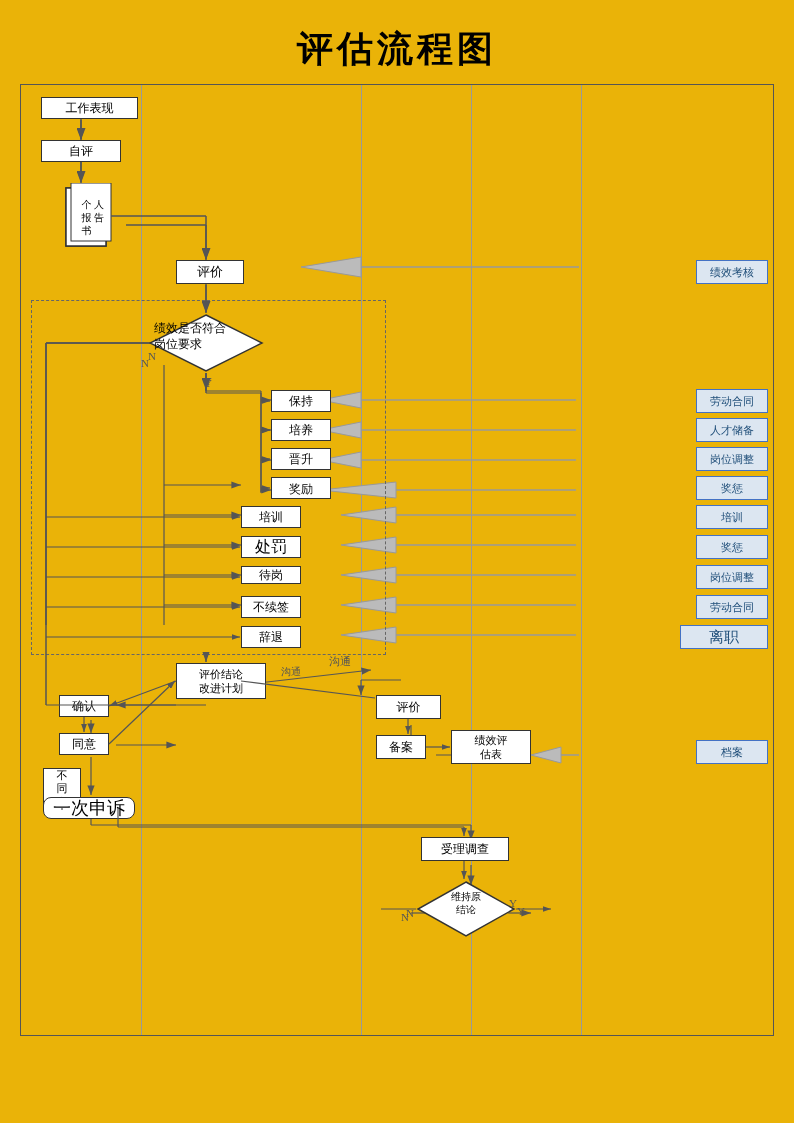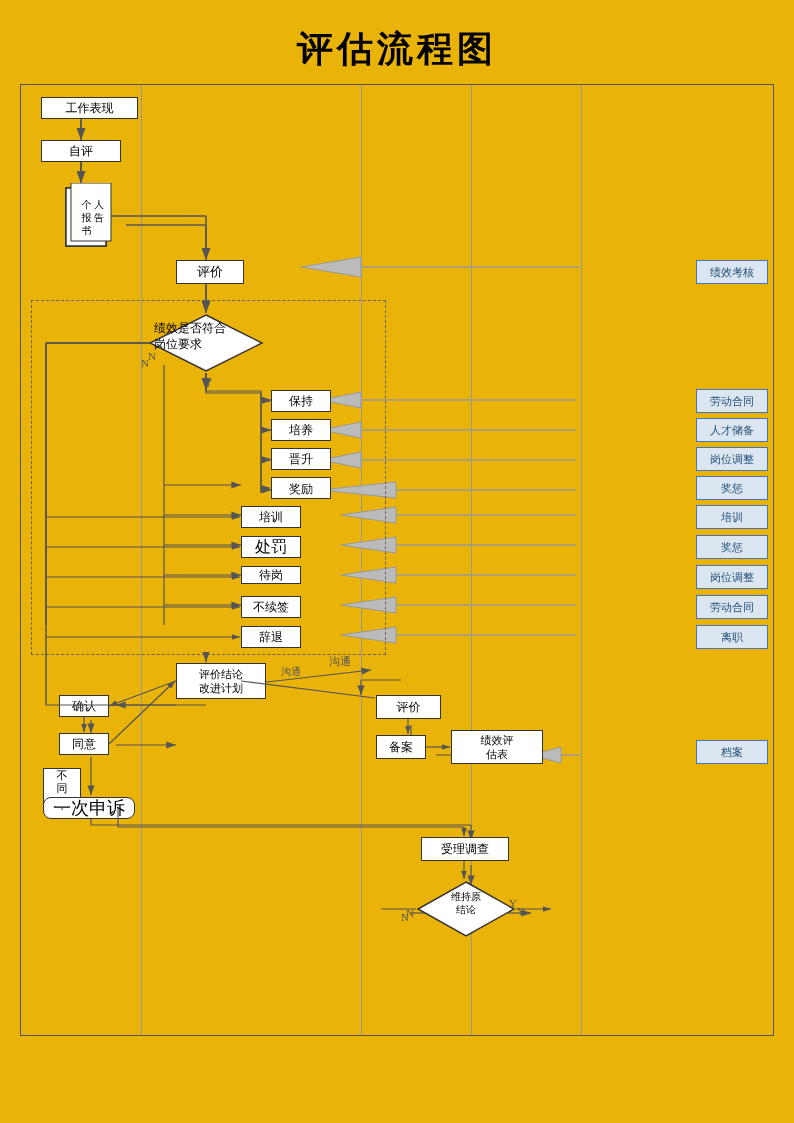--- a/index.html
+++ b/index.html
@@ -337,21 +337,21 @@
       </div>
 
       <div class="link-box" style="right:5px;top:480px;width:72px;height:24px;font-size:11px;">
         <span>岗位调整</span>
       </div>
 
       <div class="link-box" style="right:5px;top:510px;width:72px;height:24px;font-size:11px;">
         <span>劳动合同</span>
       </div>
 
-      <div class="link-box" style="right:5px;top:540px;width:72px;height:24px;font-size:11px;margin-left:9px;">
+      <div class="link-box" style="right:5px;top:540px;width:88px;height:24px;font-size:15px;margin-left:9px;">
         <span>离职</span>
       </div>
 
       <div class="shape rect" style="left:155px;top:578px;width:90px;height:36px;font-size:11px;line-height:1.3;">
         <span style="white-space:pre-line;text-align:center;">评价结论
 改进计划</span>
       </div>
 
       <div class="shape rect" style="left:38px;top:610px;width:50px;height:22px;font-size:12px;">
         <span>确认</span>
@@ -368,21 +368,21 @@
       </div>
 
       <div class="shape rect" style="left:355px;top:610px;width:65px;height:24px;font-size:12px;">
         <span>评价</span>
       </div>
 
       <div class="shape rect" style="left:355px;top:650px;width:50px;height:24px;font-size:12px;">
         <span>备案</span>
       </div>
 
-      <div class="shape rect" style="left:430px;top:645px;width:92px;height:34px;font-size:11px;line-height:1.3;">
+      <div class="shape rect" style="left:430px;top:645px;width:80px;height:34px;font-size:11px;line-height:1.3;">
         <span style="white-space:pre-line;text-align:center;">绩效评
 估表</span>
       </div>
 
       <div class="link-box" style="right:5px;top:655px;width:72px;height:24px;font-size:11px;">
         <span>档案</span>
       </div>
 
       <div class="shape rect" style="left:22px;top:712px;width:92px;height:22px;font-size:18px;border-radius:8px;">
         <span>一次申诉</span>

